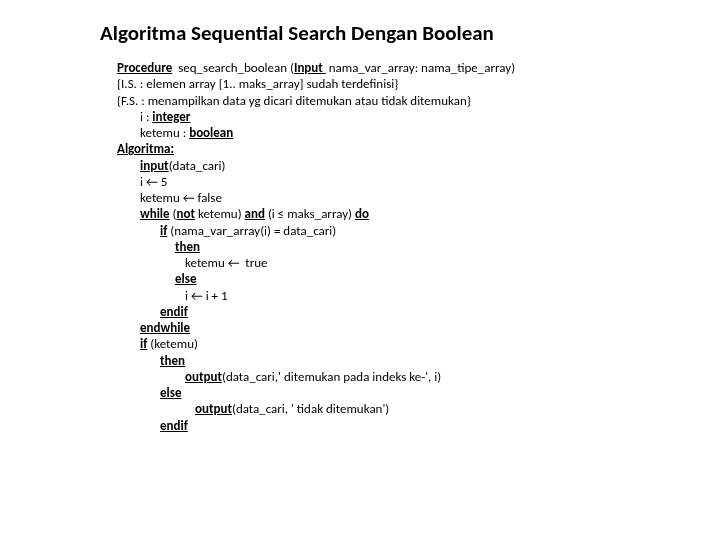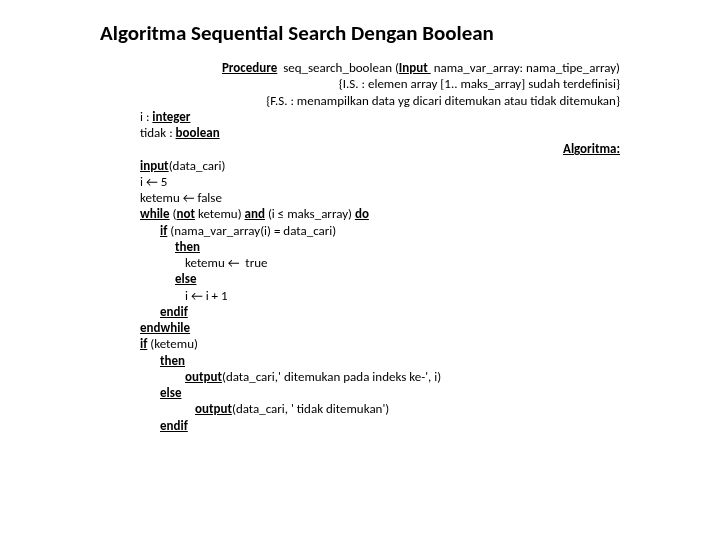--- a/index.html
+++ b/index.html
@@ -31,33 +31,33 @@
       text-decoration: underline;
     }
     .b {
       font-weight: bold;
     }
     .ind1 { padding-left: 40px; }
     .ind2 { padding-left: 60px; }
     .ind3 { padding-left: 75px; }
     .ind4 { padding-left: 85px; }
     .ind5 { padding-left: 95px; }
-    .ind0 { padding-left: 17px; text-align: right; }
+    .ind0 { padding-left: 17px; }
   </style>
 </head>
 <body>
 
 <div class="container">
   <div class="title">Algoritma Sequential Search Dengan Boolean</div>
   <div class="code-block">
     <div class="line ind0"><span class="b u">Procedure</span><span>  seq_search_boolean (</span><span class="b u">Input </span><span> nama_var_array: nama_tipe_array)</span></div>
     <div class="line ind0"><span>{I.S. : elemen array [1.. maks_array] sudah terdefinisi}</span></div>
     <div class="line ind0"><span>{F.S. : menampilkan data yg dicari ditemukan atau tidak ditemukan}</span></div>
     <div class="line ind1"><span>i : </span><span class="b u">integer</span></div>
-    <div class="line ind1"><span>tidak : </span><span class="b u">boolean</span></div>
+    <div class="line ind1"><span>ketemu : </span><span class="b u">boolean</span></div>
     <div class="line ind0"><span class="b u">Algoritma:</span></div>
     <div class="line ind1"><span class="b u">input</span><span>(data_cari)</span></div>
     <div class="line ind1"><span>i ← 5</span></div>
     <div class="line ind1"><span>ketemu ← false</span></div>
     <div class="line ind1"><span class="b u">while</span><span> (</span><span class="b u">not</span><span> ketemu) </span><span class="b u">and</span><span> (i ≤ maks_array) </span><span class="b u">do</span></div>
     <div class="line ind2"><span class="b u">if</span><span> (nama_var_array(i) = data_cari)</span></div>
     <div class="line ind3"><span class="b u">then</span></div>
     <div class="line ind4"><span>ketemu ←  true</span></div>
     <div class="line ind3"><span class="b u">else</span></div>
     <div class="line ind4"><span>i ← i + 1</span></div>

